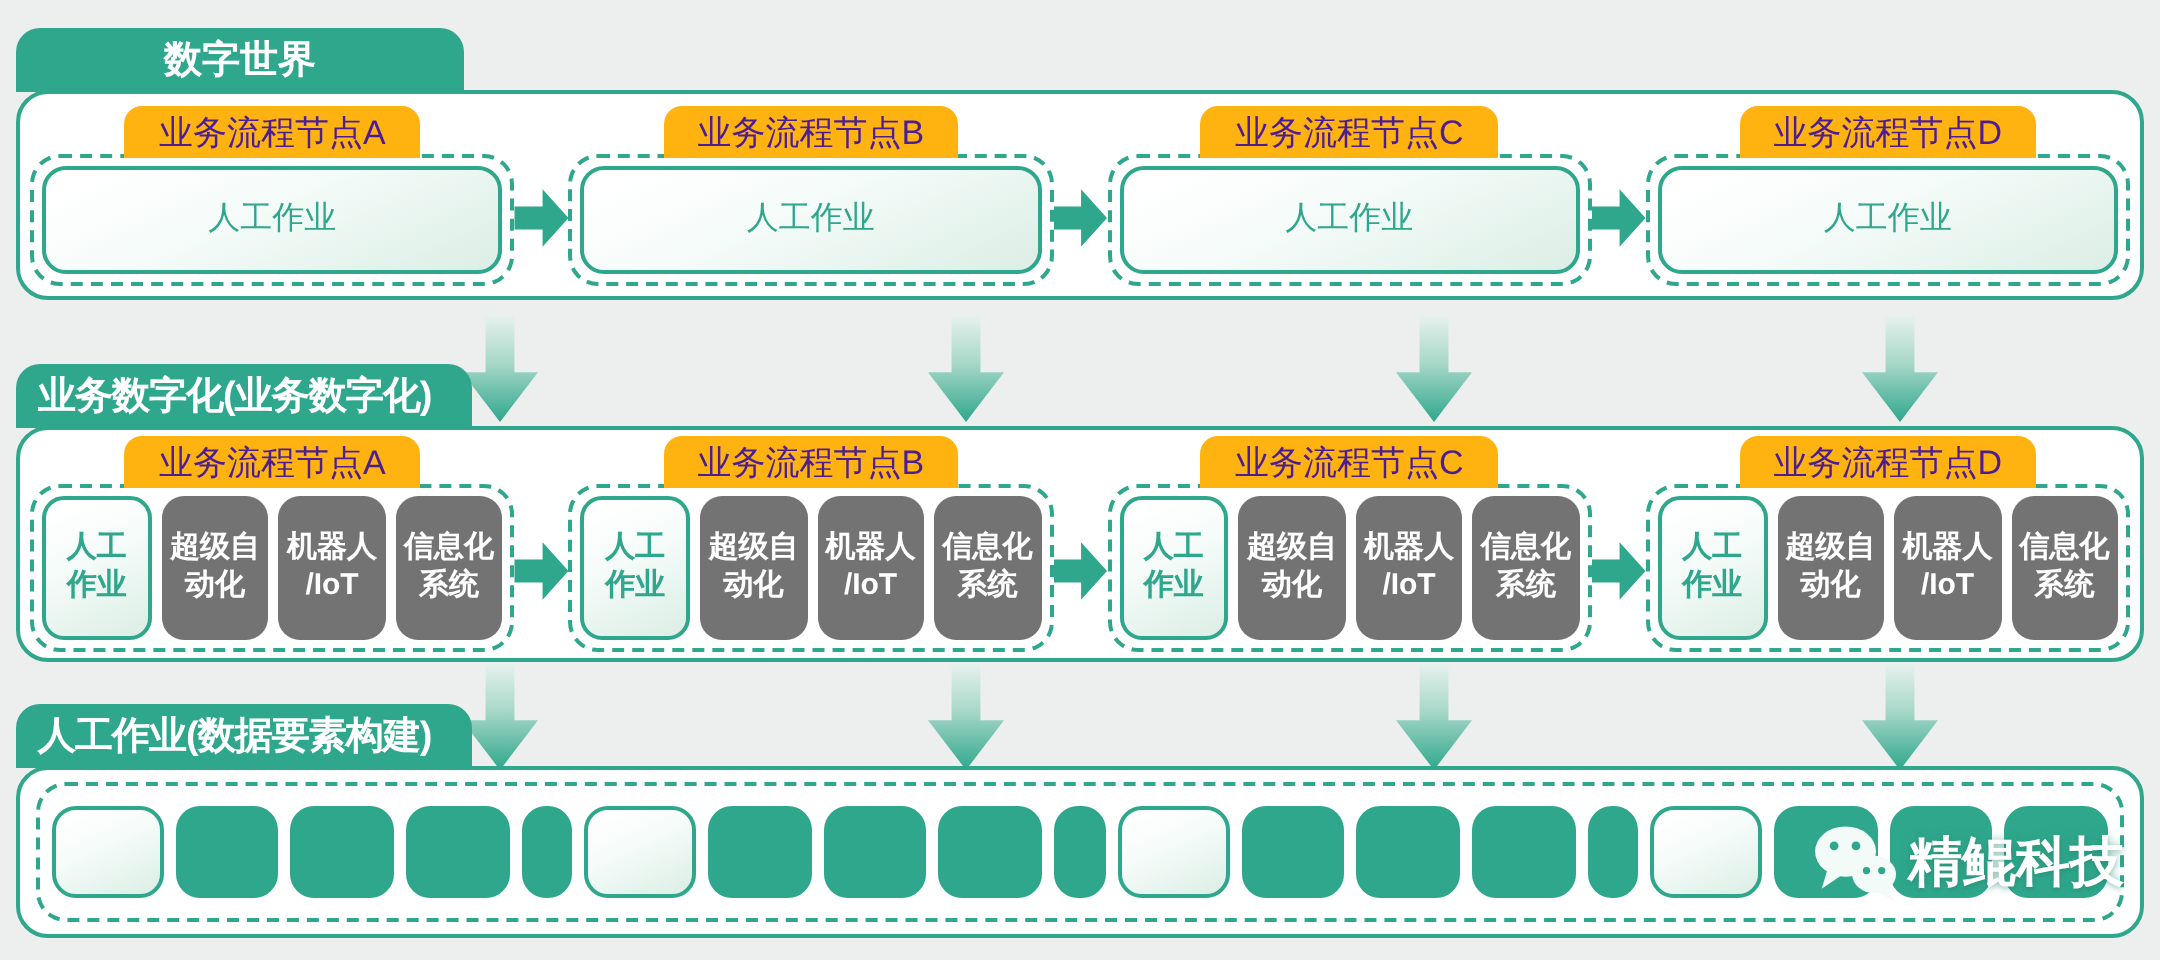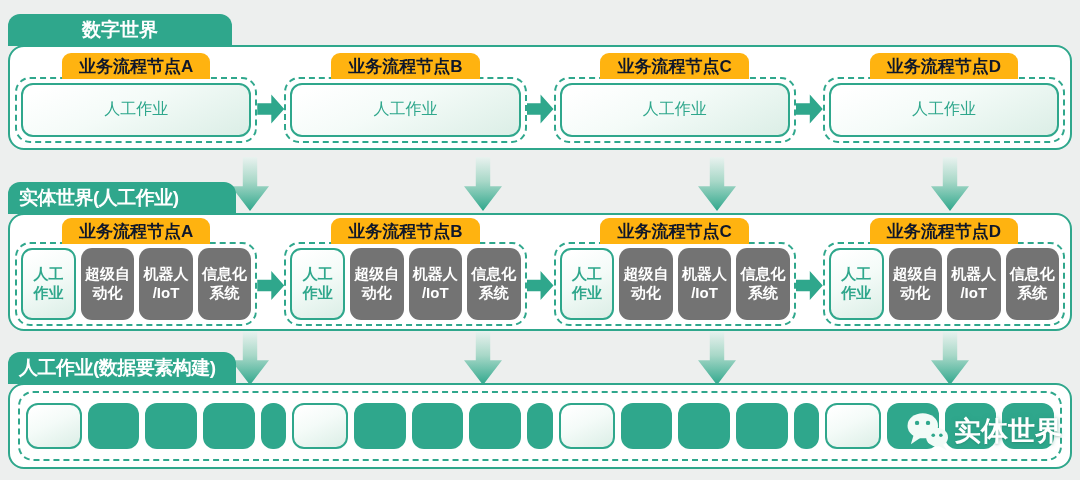--- a/index.html
+++ b/index.html
@@ -13,21 +13,21 @@
   .tab-center{width:224px;justify-content:center;}
   .tab-left{width:228px;justify-content:flex-start;padding-left:11px;letter-spacing:-0.5px;}
 
   
   .layer-box{position:absolute;left:8px;width:1064px;background:#fff;border:2px solid #2FA78C;
     border-radius:16px;box-sizing:border-box;z-index:2;}
   .flow-row{display:flex;align-items:center;height:100%;padding:0 5px;box-sizing:border-box;}
 
   
   .node{flex:1;display:flex;flex-direction:column;align-items:center;min-width:0;}
-  .node-label{background:#FFB310;color:#0f172a;font-size:17px;font-weight:bold;line-height:1;
+  .node-label{background:#FFB310;color:#4c1d95;font-size:17px;font-weight:normal;line-height:1;
     padding:5px 17px 4px;border-radius:9px 9px 0 0;position:relative;z-index:2;margin-bottom:-2px;
     white-space:nowrap;}
   .dashed-box{width:100%;border:2px dashed #2FA78C;border-radius:15px;padding:4px;
     box-sizing:border-box;background:#fff;}
   .lightgrad{background:linear-gradient(155deg,#ffffff 8%,#f4fbf8 45%,#dbeee6 100%);}
   .inner-box{height:54px;border:2px solid #2FA78C;border-radius:12px;display:flex;
     align-items:center;justify-content:center;color:#2FA78C;font-size:16px;font-weight:500;
     box-sizing:border-box;}
   .mini-row{display:flex;gap:5px;}
   .mini-box{height:72px;border-radius:11px;display:flex;align-items:center;justify-content:center;
@@ -102,21 +102,21 @@
 
     </div>
   </div>
 
   <div class="v-arrow" style="left:231px;top:157px;"></div>
   <div class="v-arrow" style="left:464px;top:157px;"></div>
   <div class="v-arrow" style="left:698px;top:157px;"></div>
   <div class="v-arrow" style="left:931px;top:157px;"></div>
 
   <div class="layer-tab tab-left" style="top:182px;">
-    <span>实体世界(人工作业)</span>
+    <span>业务数字化(业务数字化)</span>
   </div>
   <div class="layer-box" style="top:213px;height:118px;">
     <div class="flow-row">
 
       <div class="node">
         <div class="node-label">业务流程节点A</div>
         <div class="dashed-box mini-row">
           <div class="mini-box mini-light lightgrad">人工
 作业</div>
           <div class="mini-box mini-teal">超级自
@@ -214,16 +214,16 @@
     <svg width="46" height="40" viewBox="0 0 48 42">
       <ellipse cx="18.5" cy="15.5" rx="16" ry="13.2" fill="#F2FBF7"></ellipse>
       <polygon points="9,25 6,35 17,27.5" fill="#F2FBF7"></polygon>
       <circle cx="12.5" cy="12.5" r="2.3" fill="#2FA78C"></circle>
       <circle cx="24" cy="12.5" r="2.3" fill="#2FA78C"></circle>
       <ellipse cx="33.5" cy="27.5" rx="11.5" ry="9.8" fill="#F2FBF7"></ellipse>
       <polygon points="39.5,35 44,41.5 35.5,36.8" fill="#F2FBF7"></polygon>
       <circle cx="29.5" cy="25.5" r="1.9" fill="#2FA78C"></circle>
       <circle cx="37.5" cy="25.5" r="1.9" fill="#2FA78C"></circle>
     </svg>
-    <span>实体世界</span>
+    <span>精鲲科技</span>
   </div>
 
 </div>
 
 </body></html>

